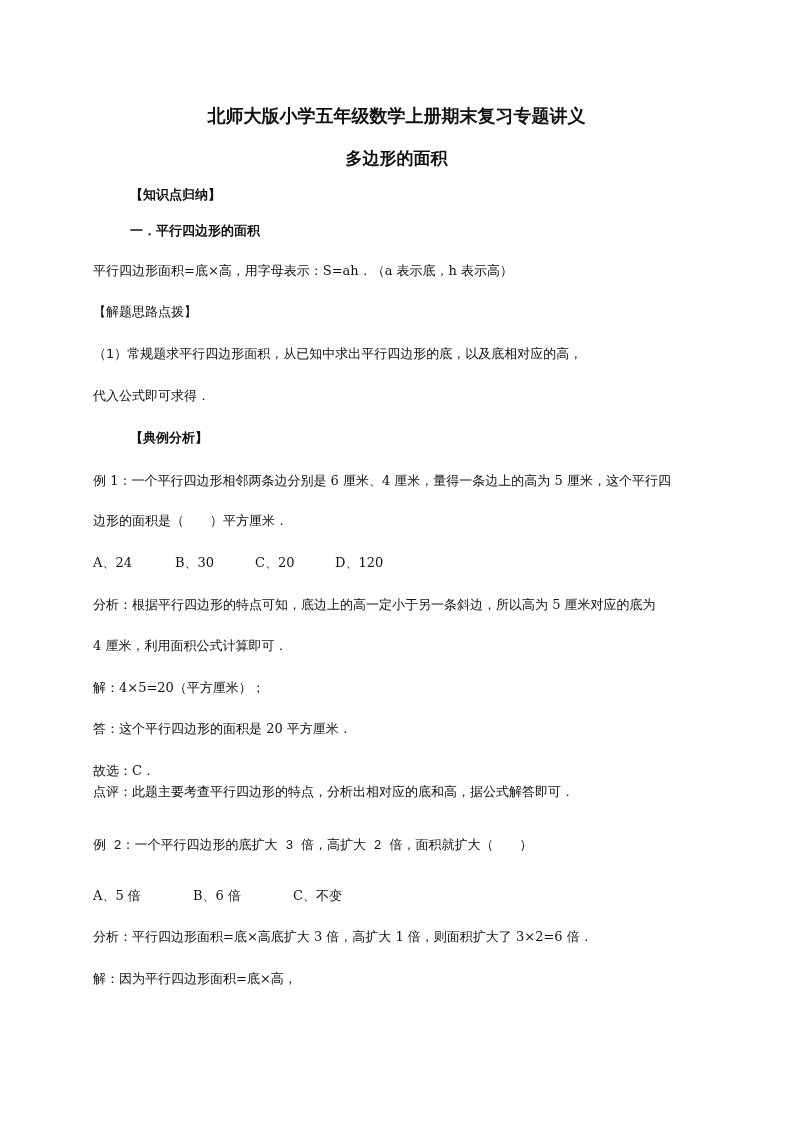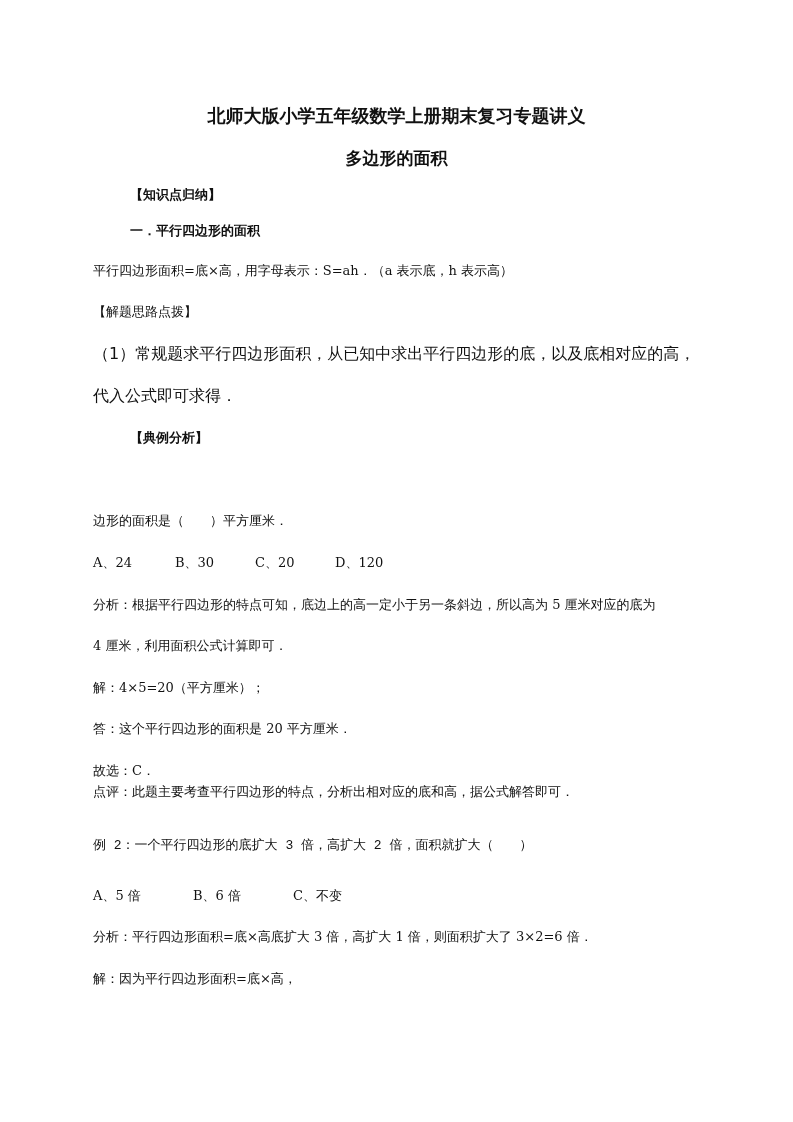--- a/index.html
+++ b/index.html
@@ -5,40 +5,41 @@
     html, body { margin: 0; padding: 0; background: #ffffff; }
     body { width: 793px; height: 1122px; position: relative; overflow: hidden;
            font-family: "DejaVu Serif", "Liberation Serif", serif; color: #111; }
     .page { position: absolute; left: 0; top: 0; width: 793px; height: 856px; background: #fff; }
     .line { position: absolute; left: 93px; white-space: nowrap; font-size: 13px; line-height: 16px; }
     .title { position: absolute; left: 0; width: 793px; text-align: center; font-weight: bold;
              font-family: "DejaVu Sans", "Liberation Sans", sans-serif; }
     .t1 { top: 104px; font-size: 18px; }
     .t2 { top: 147px; font-size: 17px; }
     .bold { font-weight: bold; font-family: "DejaVu Sans", "Liberation Sans", sans-serif; margin-left: 37px; }
-    .big { font-size: 16px; font-family: "DejaVu Sans", "Liberation Sans", sans-serif; }
+    .big { font-size: 13px; font-family: "DejaVu Sans", "Liberation Sans", sans-serif; }
     .opt { display: inline-block; }
   </style>
 </head>
 <body>
 
 <div class="page">
   <div class="title t1">北师大版小学五年级数学上册期末复习专题讲义</div>
   <div class="title t2">多边形的面积</div>
 
   <div class="line bold" style="top:187px;">【知识点归纳】</div>
   <div class="line bold" style="top:223px;">一．平行四边形的面积</div>
   <div class="line" style="top:263px;">平行四边形面积=底×高，用字母表示：S=ah．（a 表示底，h 表示高）</div>
 
   <div class="line" style="top:304px;">【解题思路点拨】</div>
   <div class="line big" style="top:346px;">（1）常规题求平行四边形面积，从已知中求出平行四边形的底，以及底相对应的高，</div>
   <div class="line big" style="top:388px;">代入公式即可求得．</div>
 
   <div class="line bold" style="top:430px;">【典例分析】</div>
 
+  <div class="line" style="top:473px;">例 1：一个平行四边形相邻两条边分别是 6 厘米、4 厘米，量得一条边上的高为 5 厘米，这个平行四</div>
   <div class="line" style="top:513px;">边形的面积是（　　）平方厘米．</div>
   <div class="line" style="top:555px;">
     <span class="opt" style="width:82px;">A、24</span><span class="opt" style="width:80px;">B、30</span><span class="opt" style="width:80px;">C、20</span><span class="opt">D、120</span>
   </div>
   <div class="line" style="top:597px;">分析：根据平行四边形的特点可知，底边上的高一定小于另一条斜边，所以高为 5 厘米对应的底为</div>
   <div class="line" style="top:638px;">4 厘米，利用面积公式计算即可．</div>
   <div class="line" style="top:680px;">解：4×5=20（平方厘米）；</div>
   <div class="line" style="top:721px;">答：这个平行四边形的面积是 20 平方厘米．</div>
   <div class="line" style="top:763px;">故选：C．</div>
   <div class="line" style="top:784px;">点评：此题主要考查平行四边形的特点，分析出相对应的底和高，据公式解答即可．</div>

